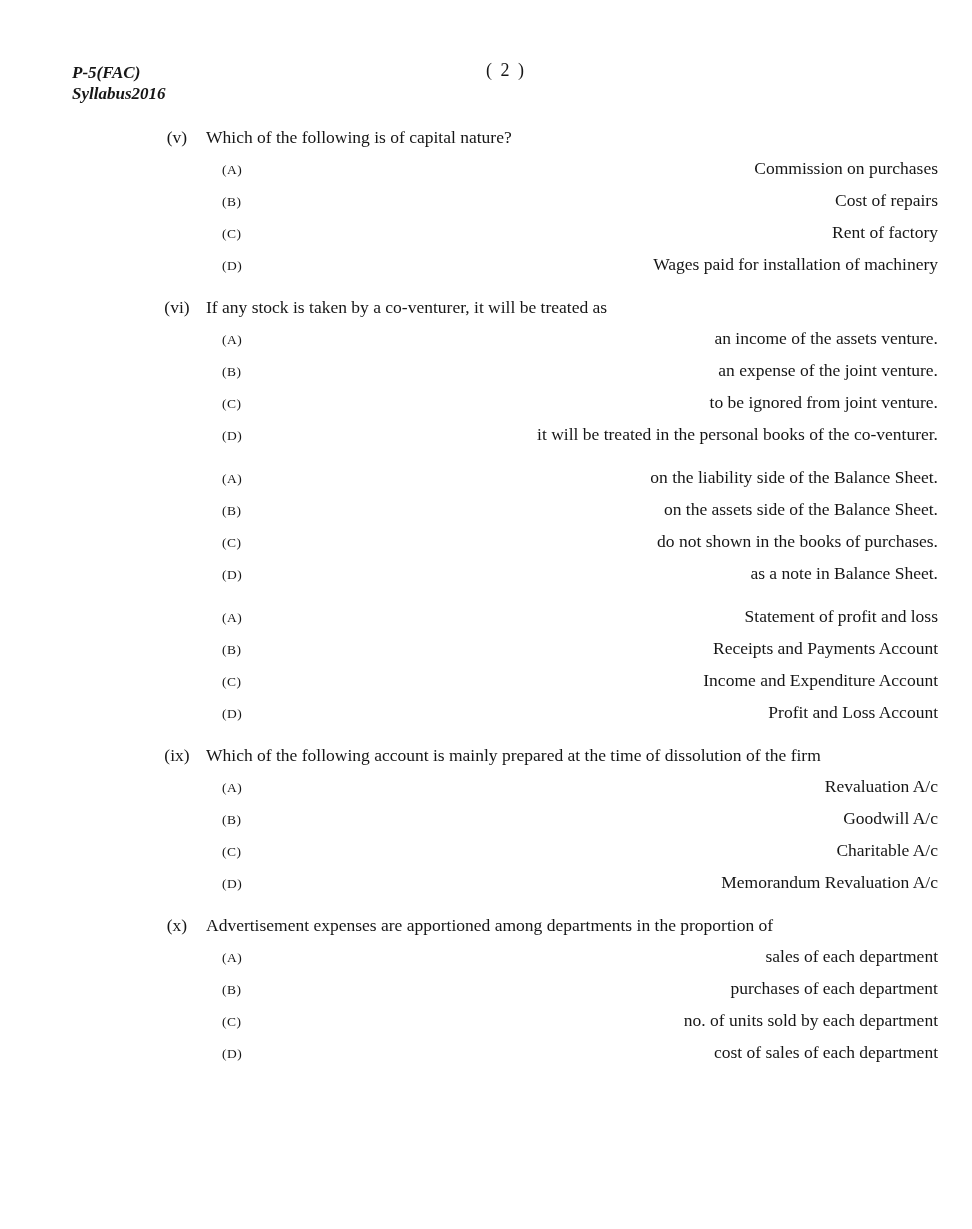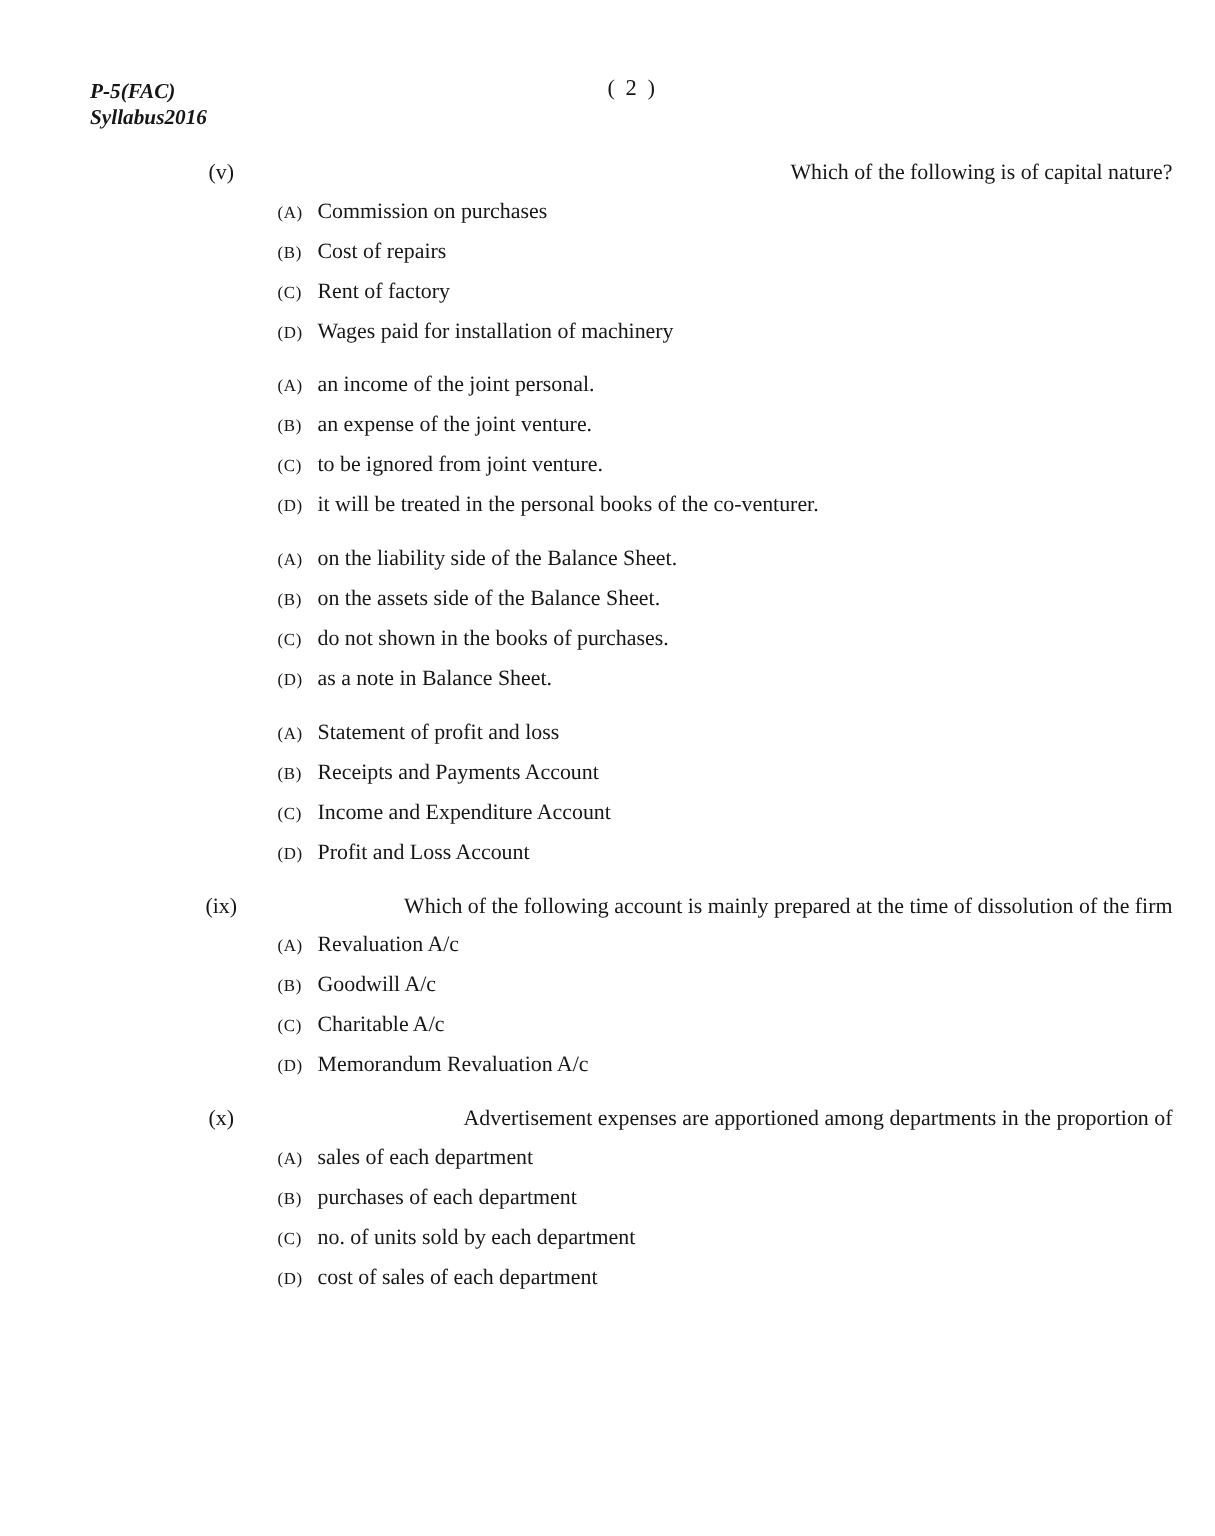--- a/index.html
+++ b/index.html
@@ -58,37 +58,37 @@
     font-size: 17.5px;
   }
   .q-num {
     flex: 0 0 58px;
     text-align: center;
     white-space: nowrap;
   }
   .q-text {
     flex: 1;
     white-space: nowrap;
-    text-align: right;
   }
   .opt {
     display: flex;
     align-items: baseline;
     line-height: 31px;
     font-size: 17.5px;
     margin-left: 74px;
   }
   .opt-letter {
     flex: 0 0 32px;
     font-size: 13.5px;
     letter-spacing: 0.5px;
   }
   .opt-text {
     flex: 1;
     white-space: nowrap;
+    text-align: right;
   }
 </style>
 </head>
 <body>
 
 <div class="page-header">
   <div class="header-left"><span>P-5(FAC)</span><br><span>Syllabus2016</span></div>
   <div class="page-number">( 2 )</div>
 </div>
 
@@ -111,23 +111,27 @@
       <span class="opt-letter">(C)</span>
       <span class="opt-text">Rent of factory</span>
     </div>
     <div class="opt">
       <span class="opt-letter">(D)</span>
       <span class="opt-text">Wages paid for installation of machinery</span>
     </div>
   </div>
 
   <div class="question">
-    <div class="opt">
-      <span class="opt-letter">(A)</span>
-      <span class="opt-text">an income of the joint personal.</span>
+    <div class="q-line">
+      <span class="q-num">(vi)</span>
+      <span class="q-text">If any stock is taken by a co-venturer, it will be treated as</span>
+    </div>
+    <div class="opt">
+      <span class="opt-letter">(A)</span>
+      <span class="opt-text">an income of the assets venture.</span>
     </div>
     <div class="opt">
       <span class="opt-letter">(B)</span>
       <span class="opt-text">an expense of the joint venture.</span>
     </div>
     <div class="opt">
       <span class="opt-letter">(C)</span>
       <span class="opt-text">to be ignored from joint venture.</span>
     </div>
     <div class="opt">

